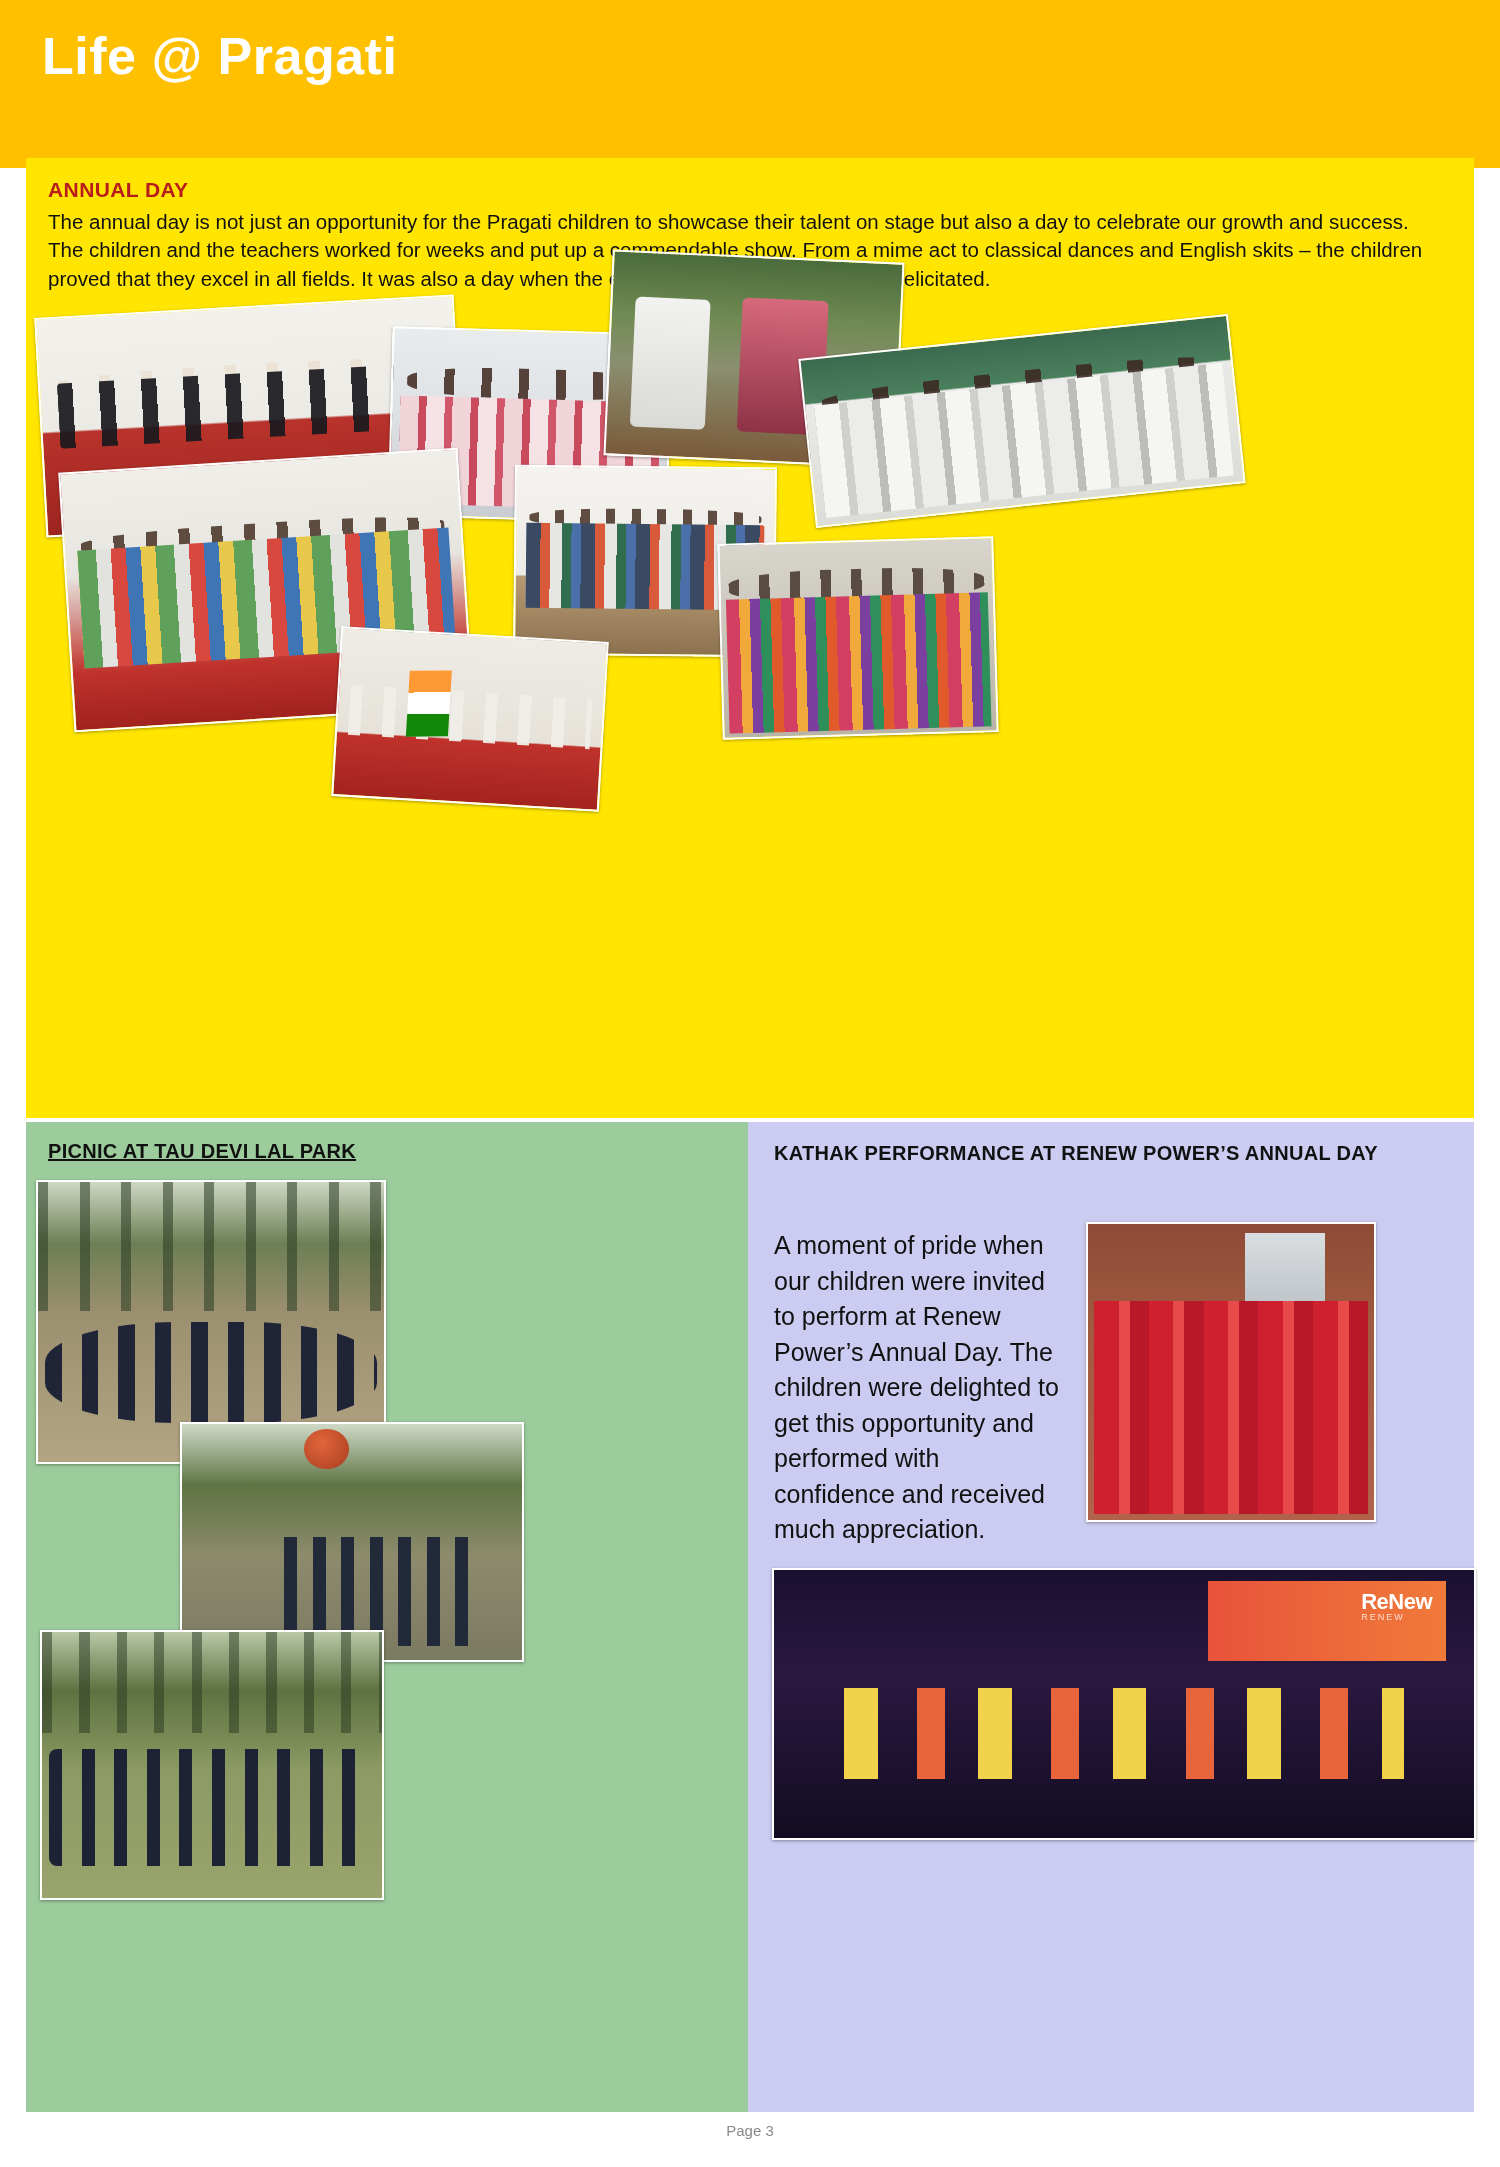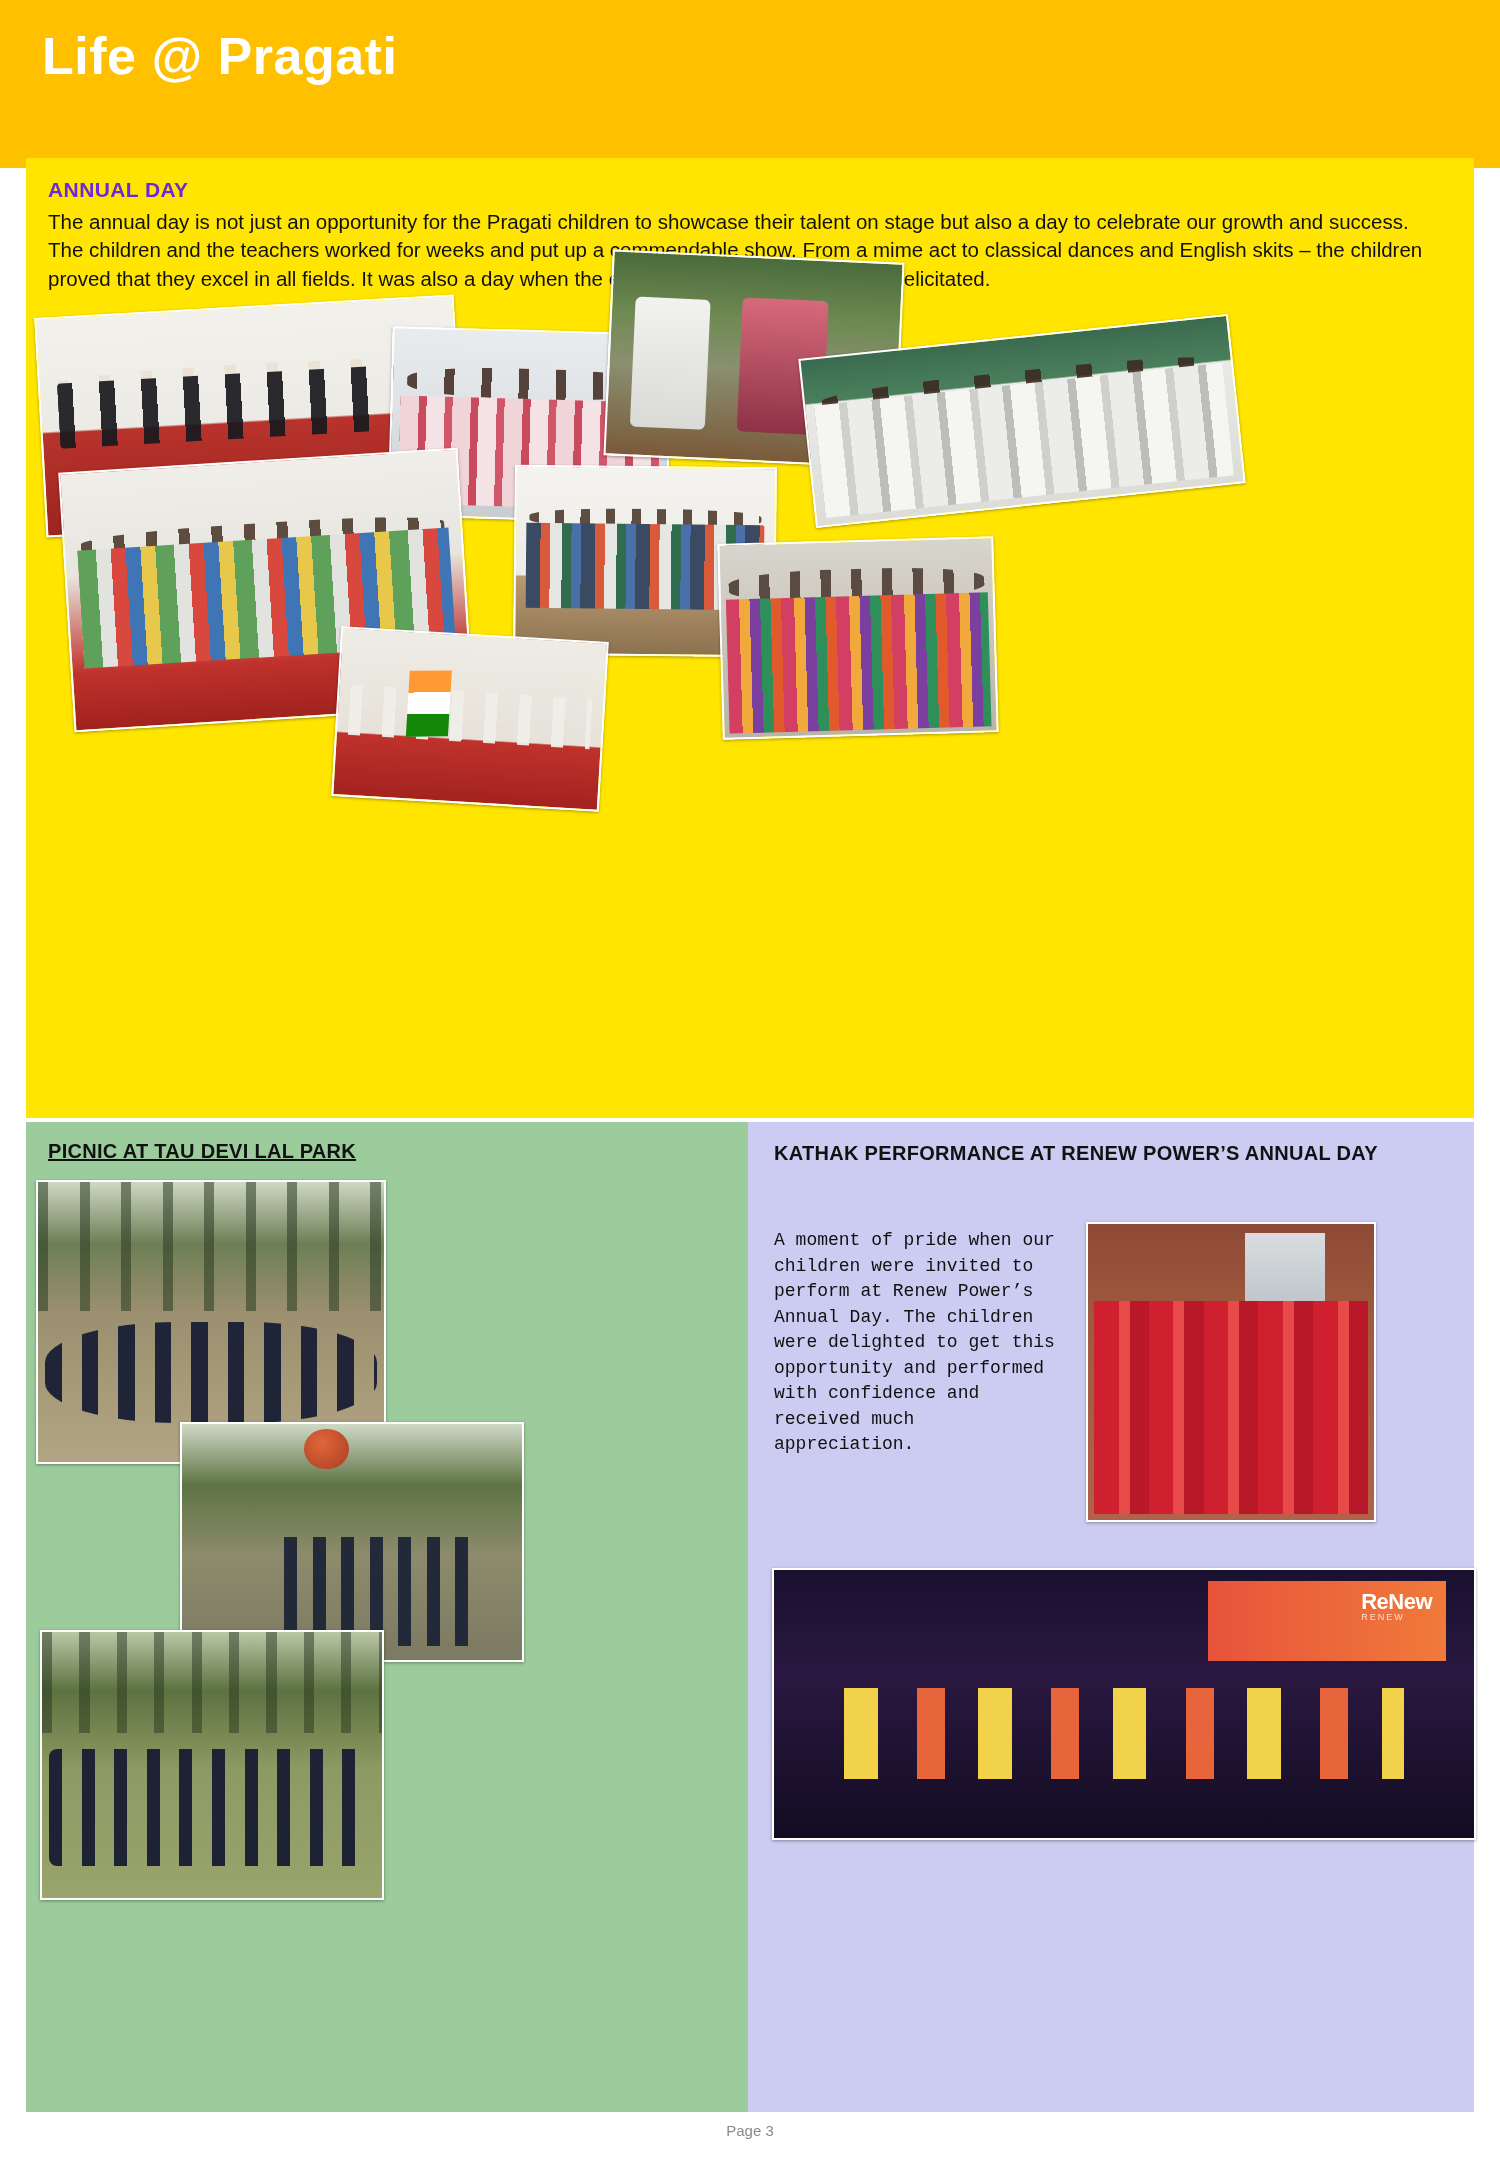--- a/index.html
+++ b/index.html
@@ -51,21 +51,21 @@
     width: 1448px;
     height: 960px;
     background: #ffe500;
   }
   .annual-heading {
     position: absolute;
     left: 22px;
     top: 20px;
     font-size: 21px;
     font-weight: bold;
-    color: #6d28d9;
+    color: #b91c1c;
     letter-spacing: 0.4px;
   }
   .annual-body {
     position: absolute;
     left: 22px;
     top: 50px;
     width: 1400px;
     font-size: 20.5px;
     line-height: 1.38;
     color: #111111;
@@ -466,24 +466,23 @@
     font-weight: bold;
     color: #111111;
     line-height: 1.32;
     letter-spacing: 0.3px;
   }
   .kathak-body {
     position: absolute;
     left: 26px;
     top: 106px;
     width: 290px;
-    font-size: 18px;
+    font-size: 25px;
     line-height: 1.42;
     color: #111111;
-    font-family: Liberation Mono, monospace;
   }
 
   
   .p-kathak {
     background:
       linear-gradient(to bottom, #8e4a36 0%, #a05a3f 34%, #b0624a 100%);
   }
   .p-kathak::after {
     content: "";
     position: absolute;

